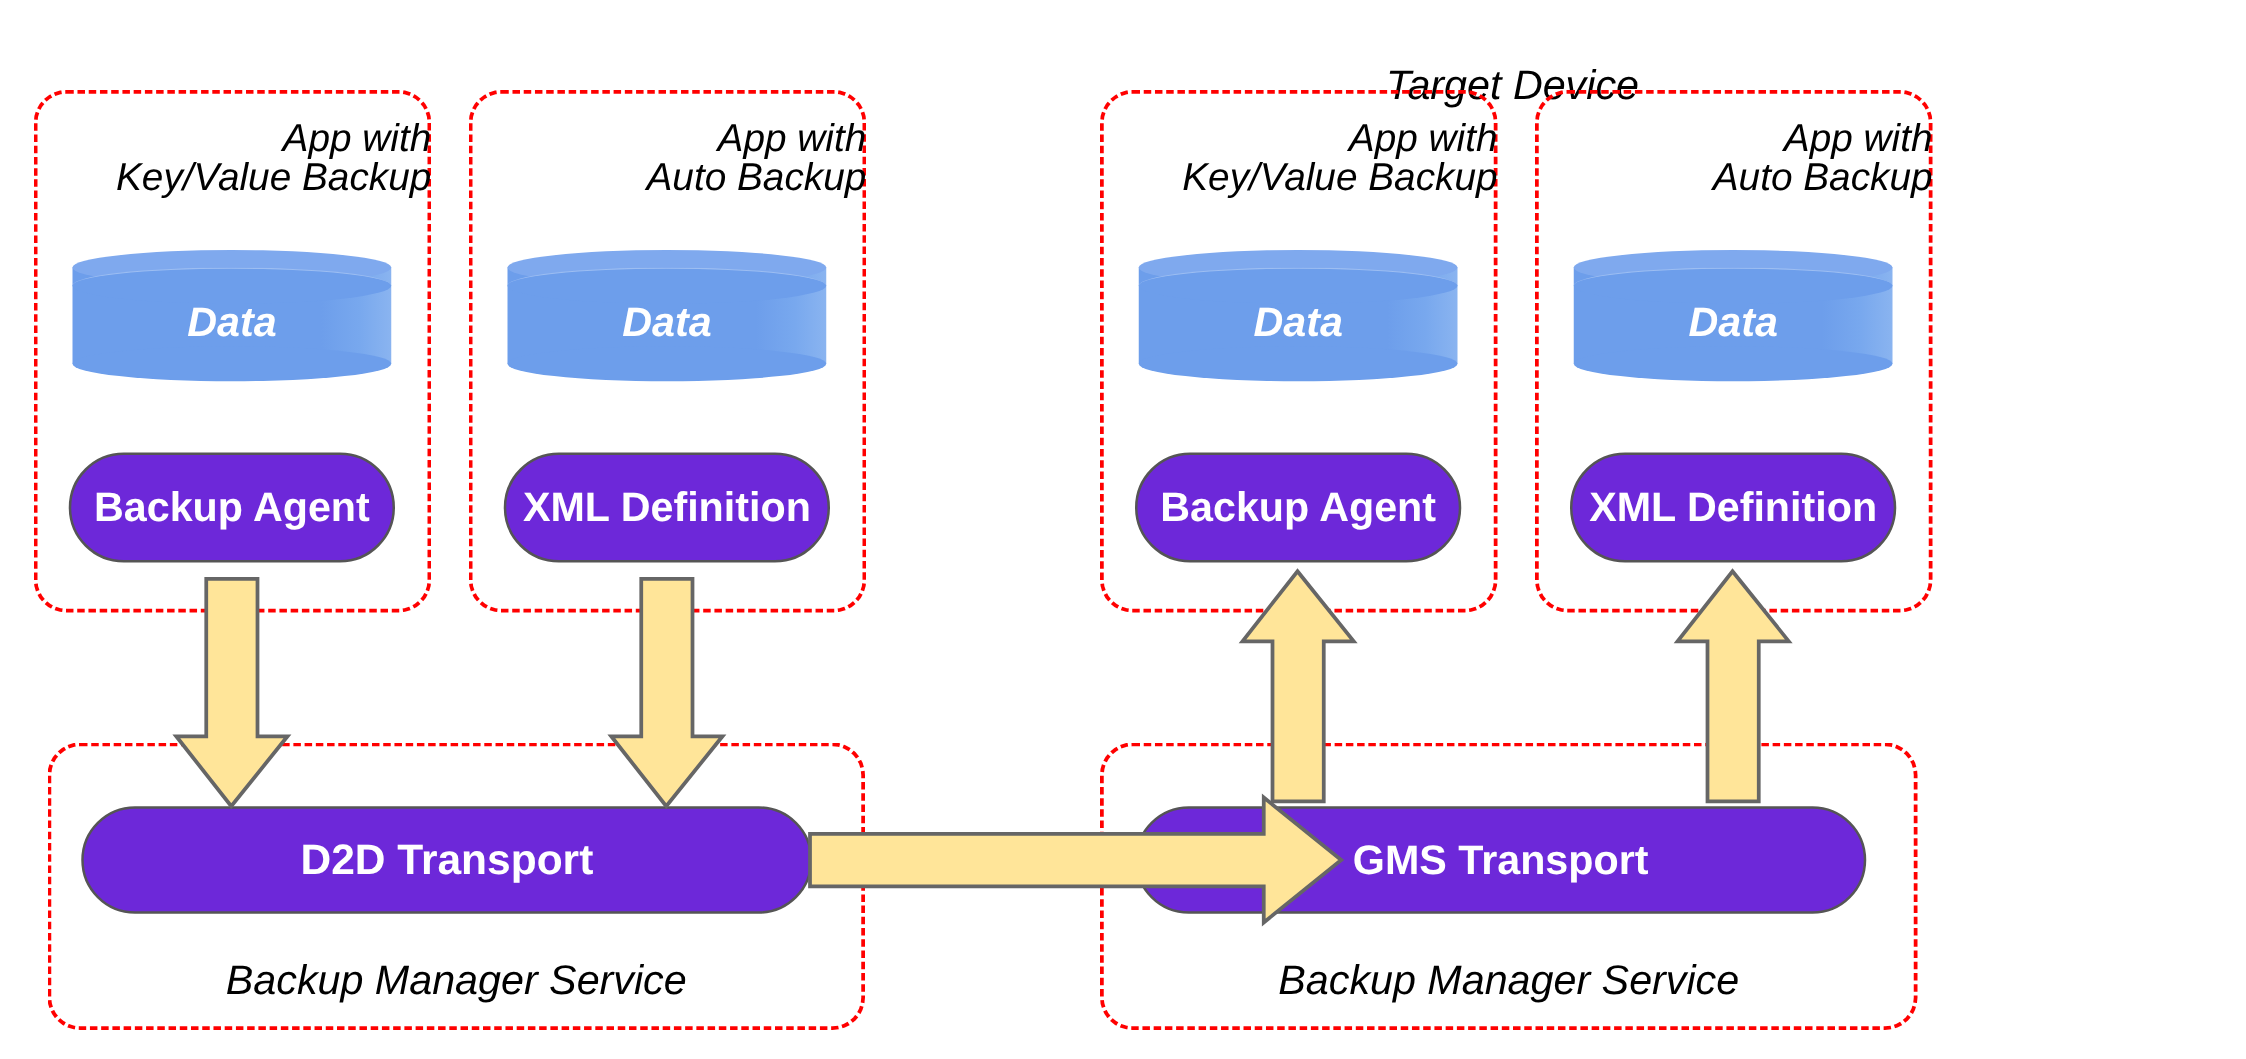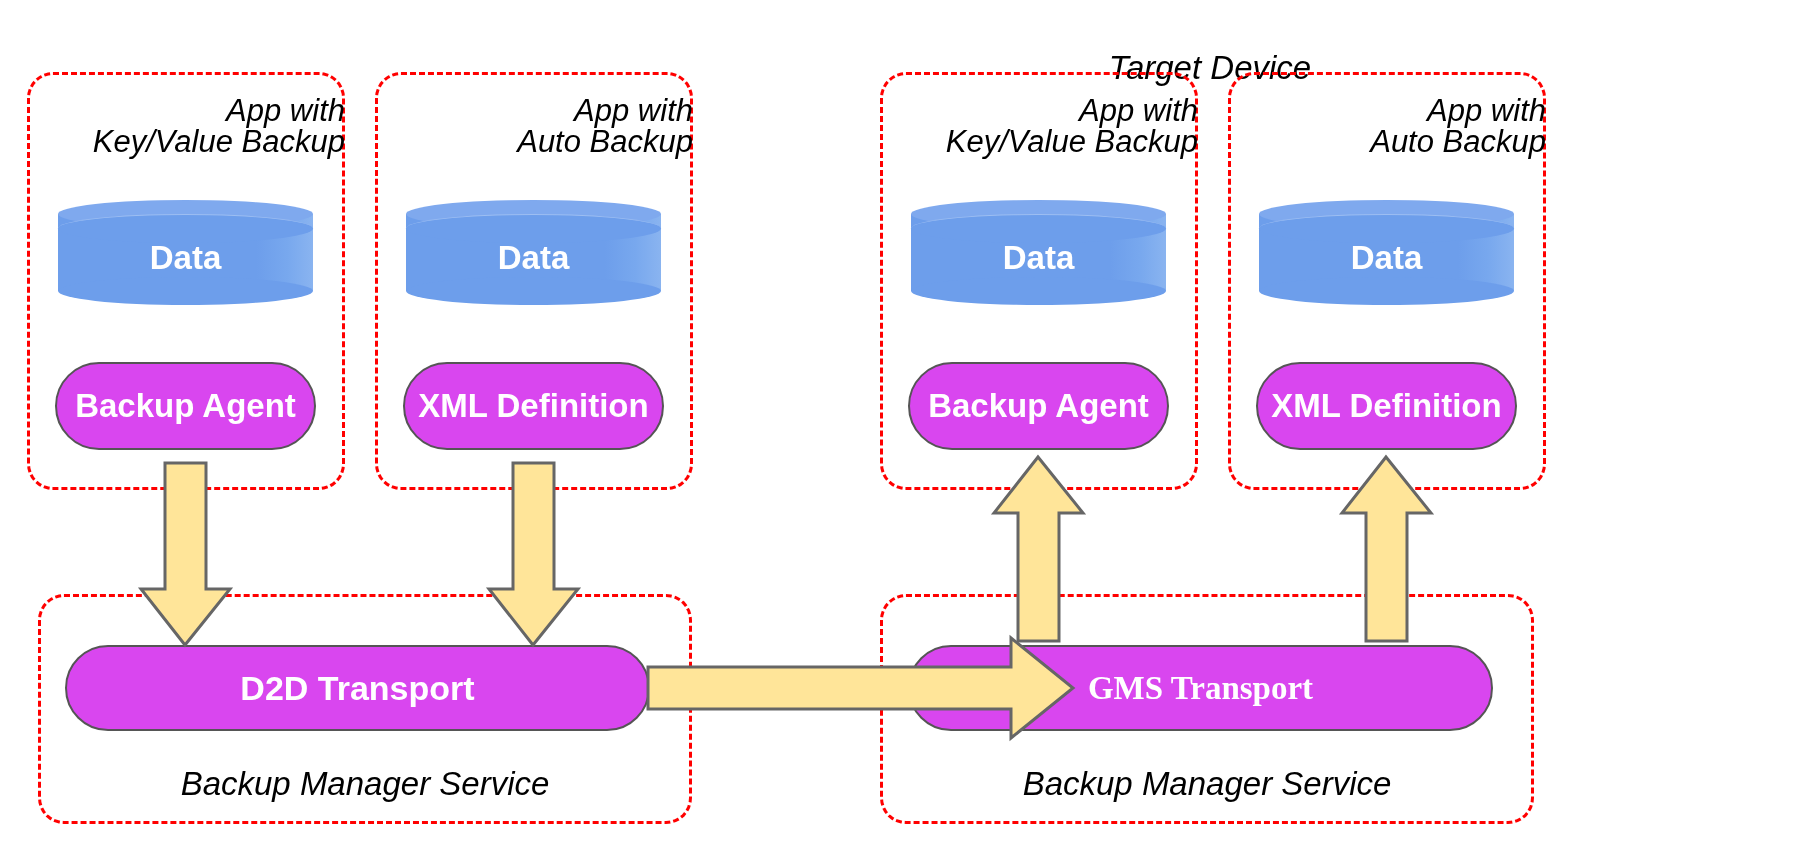--- a/index.html
+++ b/index.html
@@ -20,24 +20,24 @@
   .cyl .body{position:absolute;left:0;top:14px;width:100%;height:calc(100% - 28px);
              background:linear-gradient(to right,#6d9eeb 0%,#6d9eeb 78%,#78a8ee 90%,#8ab4f0 100%);}
   .cyl .top{position:absolute;left:0;top:0;width:100%;height:28px;border-radius:50%;
             background:#7fa9ee;}
   .cyl .top2{position:absolute;left:0;top:14px;width:100%;height:28px;border-radius:50%;
             background:#6d9eeb;border-top:1px solid #9dbef2;}
   .cyl .bot{position:absolute;left:0;bottom:0;width:100%;height:28px;border-radius:50%;
             background:#6d9eeb;}
   .cyl .txt{position:absolute;left:0;top:0;width:100%;height:100%;display:flex;
             align-items:center;justify-content:center;color:#fff;font-weight:bold;
-            font-size:33px;z-index:3;padding-top:10px;box-sizing:border-box;}
+            font-size:33px;z-index:3;padding-top:10px;box-sizing:border-box;font-style:italic;}
 
   
-  .pill{position:absolute;background:#d946ef;border:2px solid #555;box-sizing:border-box;
+  .pill{position:absolute;background:#6d28d9;border:2px solid #555;box-sizing:border-box;
         display:flex;align-items:center;justify-content:center;color:#fff;font-weight:bold;}
 
   svg.arrows{position:absolute;left:0;top:0;width:1797px;height:847px;overflow:visible;}
   .arw{fill:#ffe599;stroke:#666;stroke-width:3;}
 </style>
 </head>
 <body>
 
 <div class="stage">
 
@@ -100,21 +100,21 @@
     <div class="bot"></div>
     <div class="top"></div>
     <div class="top2"></div>
     <div class="txt">Data</div>
   </div>
   <div class="pill" style="left:1256px;top:362px;width:261px;height:88px;border-radius:44px;font-size:33px;">
       <span>XML Definition</span>
     </div>
 
   <div class="dashbox" style="left:880px;top:594px;width:654px;height:230px;"></div>
-  <div class="pill" style="left:908px;top:645px;width:585px;height:86px;border-radius:43px;font-size:33px;font-family:Liberation Serif, serif;">
+  <div class="pill" style="left:908px;top:645px;width:585px;height:86px;border-radius:43px;font-size:33px;">
       <span>GMS Transport</span>
     </div>
   <div class="dev-title" style="left:880px;top:765px;width:654px;">Backup Manager Service</div>
 
   <svg class="arrows" viewBox="0 0 1797 847">
 
     <polygon class="arw" points="165,463 206,463 206,589 230,589 185,645 141,589 165,589"></polygon>
 
     <polygon class="arw" points="513,463 554,463 554,589 578,589 533,645 489,589 513,589"></polygon>
 

